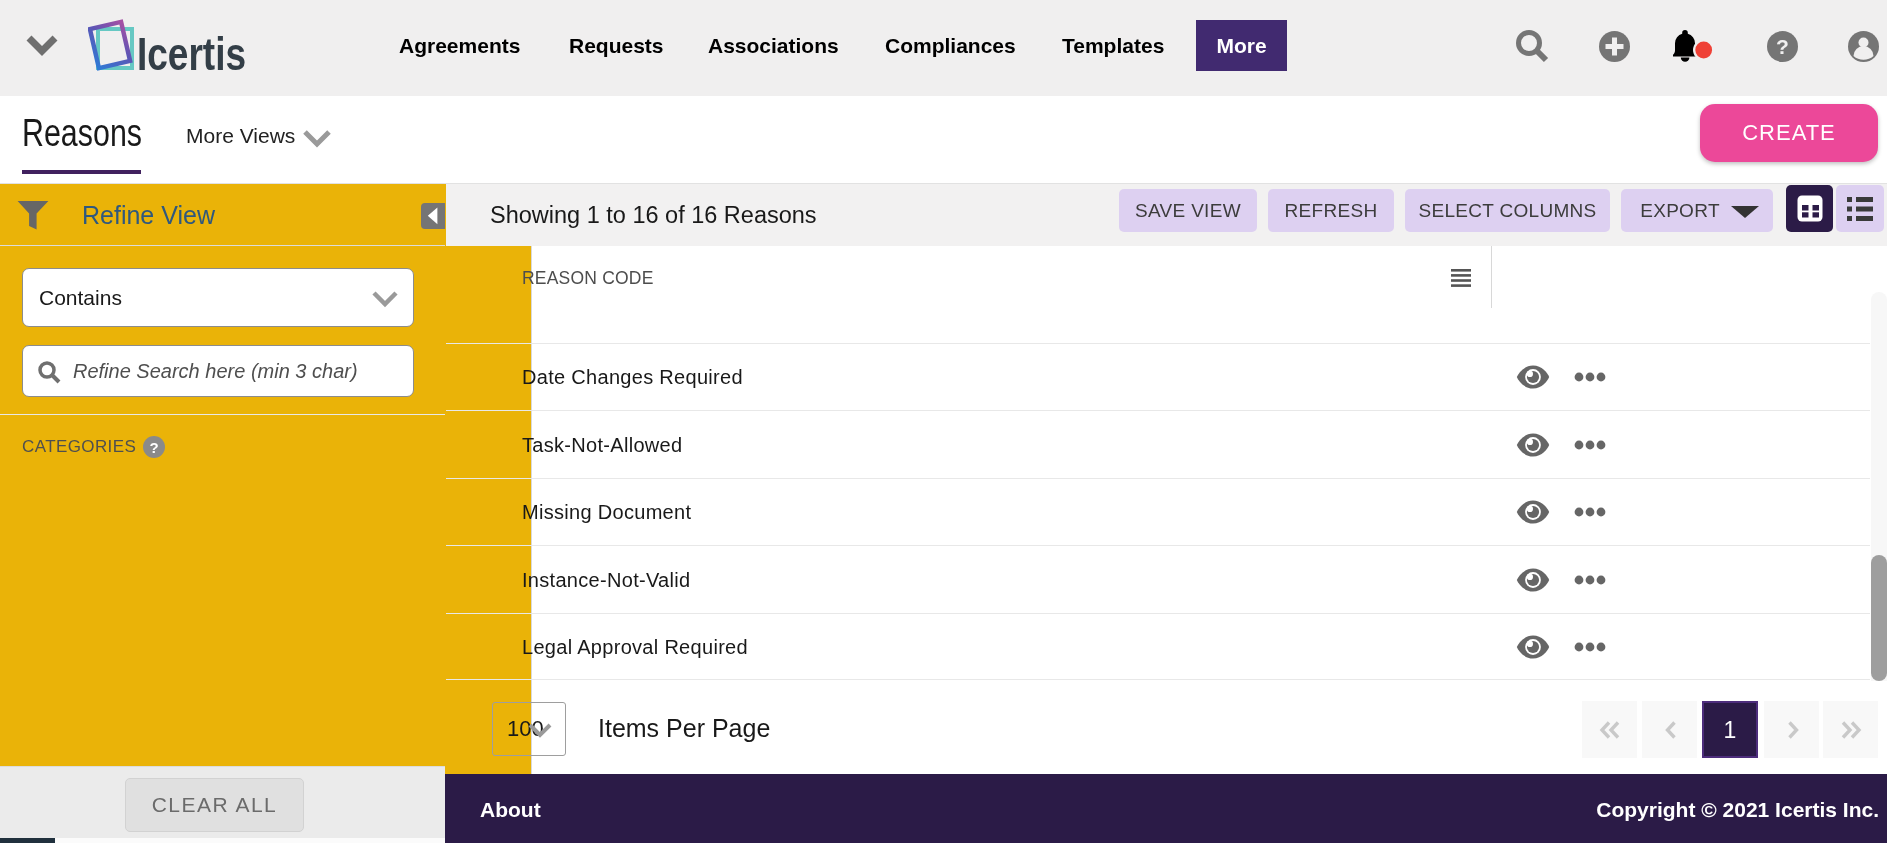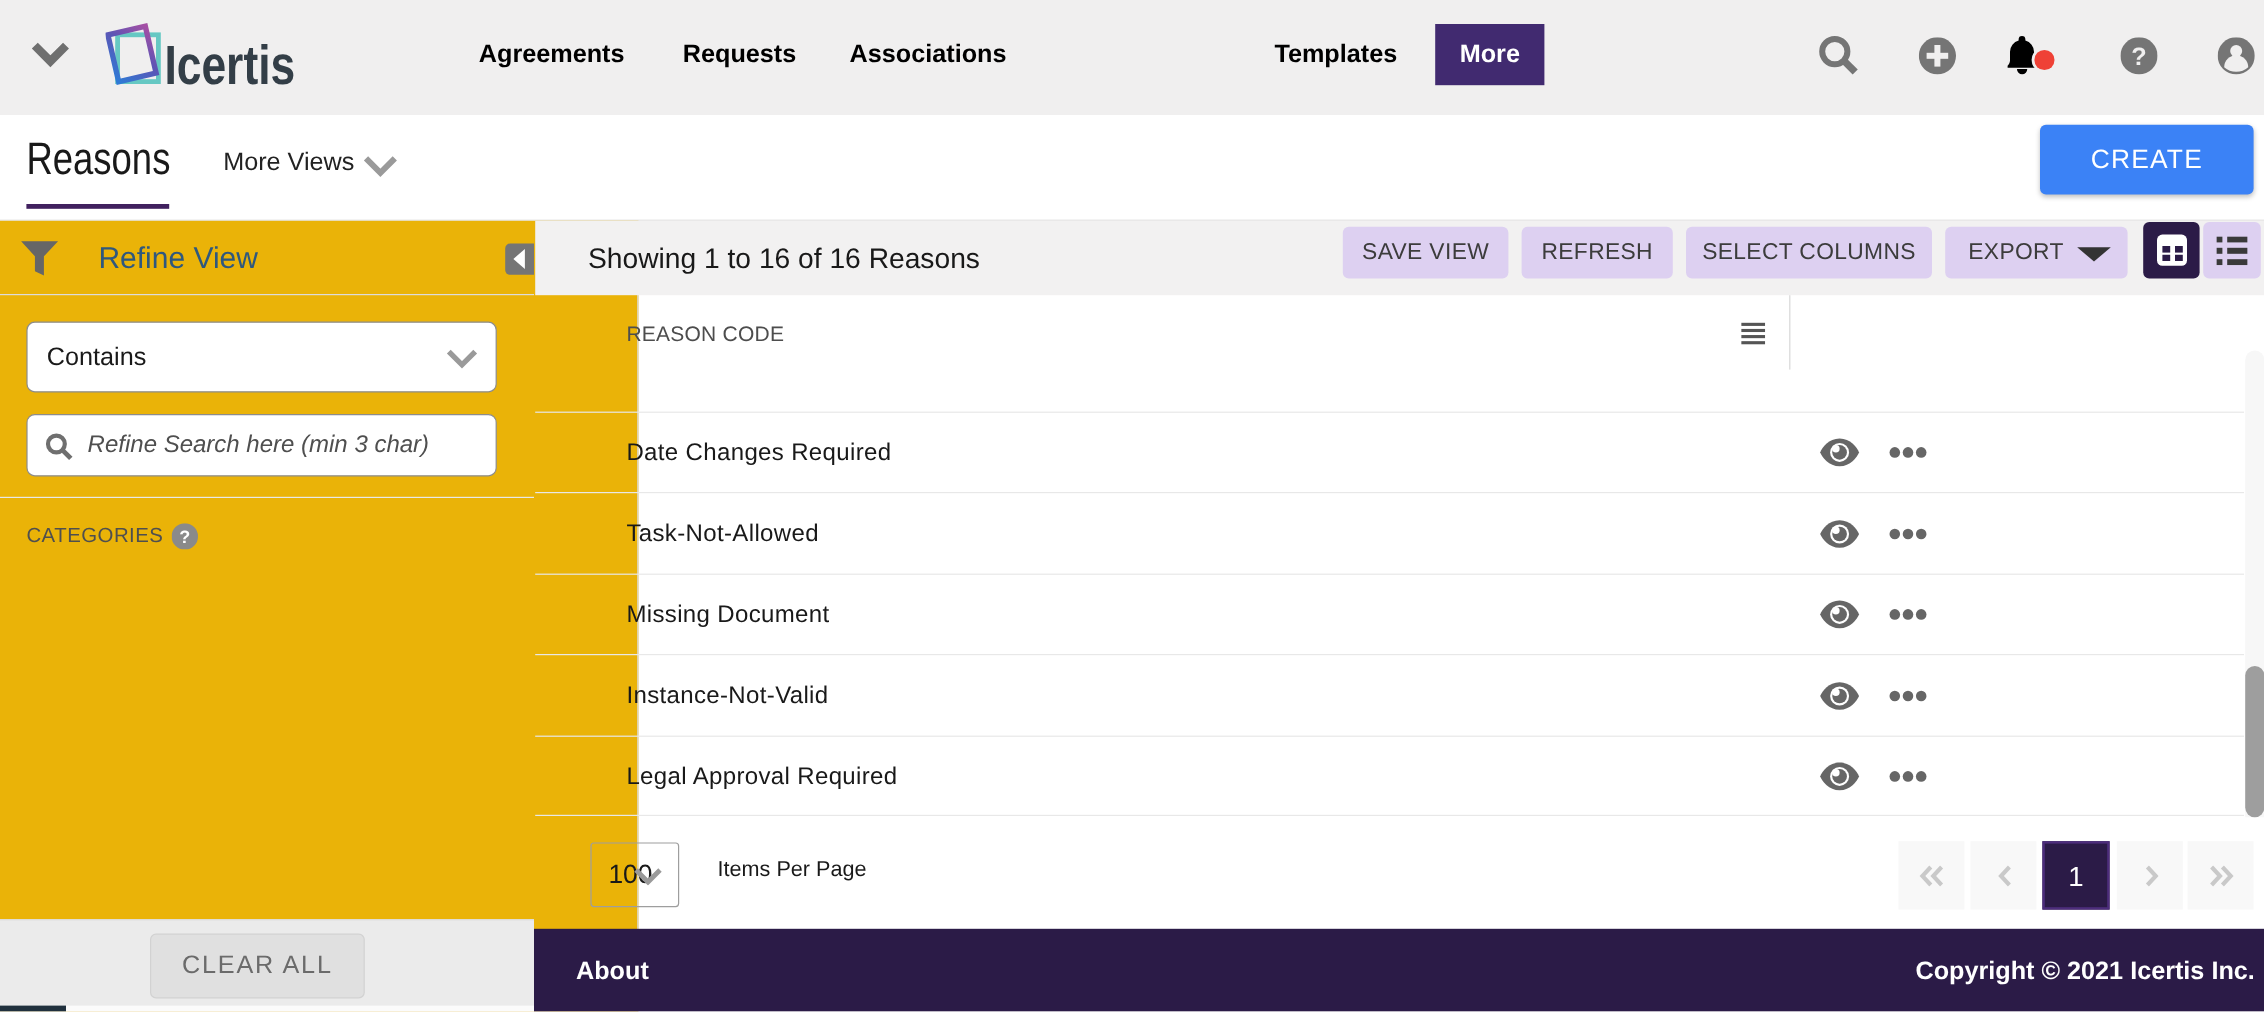--- a/index.html
+++ b/index.html
@@ -10,21 +10,21 @@
   
   #topnav { left:0; top:0; width:1887px; height:96px; background:#f0efef; }
   .navlink { position:absolute; top:0; height:91px; line-height:91px; font-size:21px; font-weight:700; color:#000000; }
   #morebtn { position:absolute; left:1196px; top:20px; width:91px; height:51px; background:#412a70; color:#fff; font-size:21px; font-weight:700; text-align:center; line-height:51px; }
 
   
   #bar2 { left:0; top:96px; width:1887px; height:88px; background:#fff; border-bottom:1px solid #e2e2e2; }
   #reasons { position:absolute; left:22px; top:112px; font-size:38px; color:#191919; transform:scaleX(0.80); transform-origin:0 0; }
   #reasons-underline { position:absolute; left:22px; top:170px; width:119px; height:4px; background:#41215f; }
   #moreviews { position:absolute; left:186px; top:124px; font-size:21px; color:#222; }
-  #createbtn { position:absolute; left:1700px; top:104px; width:178px; height:58px; background:#3b82f6; border-radius:5px; box-shadow:0 2px 4px rgba(0,0,0,0.25); color:#fff; font-size:22px; text-align:center; line-height:58px; letter-spacing:1px; }
+  #createbtn { position:absolute; left:1700px; top:104px; width:178px; height:58px; background:#ec4899; border-radius:15px; box-shadow:0 2px 4px rgba(0,0,0,0.25); color:#fff; font-size:22px; text-align:center; line-height:58px; letter-spacing:1px; }
 
   
   #sidebar { left:0; top:184px; width:532px; height:659px; background:#eab308; border-right:1px solid #d9d9d9; }
   #refinehdr { position:absolute; left:0; top:0; width:445px; height:62px; border-bottom:1px solid #dcdcdc; }
   #refinetitle { position:absolute; left:82px; top:17px; font-size:25px; color:#2f587e; }
   #collapsebtn { position:absolute; left:421px; top:19px; width:24px; height:26px; background:#757575; border-radius:4px 0 0 4px; }
   .selbox { position:absolute; left:22px; width:392px; height:59px; border:1px solid #8c8c8c; border-radius:7px; background:#fff; }
   .selbox .txt { position:absolute; left:16px; top:0; height:57px; line-height:57px; font-size:21px; color:#191919; }
   .chev { position:absolute; right:14px; top:21px; }
   #sb-divider { position:absolute; left:0; top:230px; width:445px; height:1px; background:#e8e8e8; }
@@ -43,21 +43,21 @@
   #viewlist { position:absolute; left:1836px; top:185px; width:48px; height:47px; background:#ddd0f1; border-radius:5px; }
 
   #thead-label { position:absolute; left:522px; top:268px; font-size:17.5px; color:#4d4d4d; letter-spacing:0.2px; }
   #vsep { position:absolute; left:1491px; top:246px; width:1px; height:62px; background:#d8d8d8; }
   .rowline { position:absolute; left:446px; width:1424px; height:1px; background:#e8e8e8; }
   .rowtxt { position:absolute; left:522px; font-size:20px; letter-spacing:0.3px; color:#191919; }
 
   
   #ipp-box { position:absolute; left:492px; top:702px; width:74px; height:54px; border:1px solid #9e9e9e; border-radius:3px; }
   #ipp-box .txt { position:absolute; left:14px; top:0; height:52px; line-height:52px; font-size:22px; color:#191919; }
-  #ipp-label { position:absolute; left:598px; top:714px; font-size:18px; color:#191919; }
+  #ipp-label { position:absolute; left:598px; top:714px; font-size:25px; color:#191919; }
   .pgbox { position:absolute; top:701px; width:55px; height:57px; background:#f8f8f8; color:#cbcbcb; }
   #pg1 { position:absolute; left:1702px; top:701px; width:56px; height:57px; background:#2b1b47; border:2px solid #4d2d7c; color:#fff; font-size:23px; text-align:center; line-height:54px; }
 
   
   #footer { left:445px; top:774px; width:1442px; height:69px; background:#2b1b47; }
   #about { position:absolute; left:480px; top:798px; font-size:21px; font-weight:700; color:#fff; }
   #copyright { position:absolute; right:8px; top:798px; font-size:21px; font-weight:700; color:#fff; }
 
   .roweye { position:absolute; left:1516px; width:120px; height:26px; }
 
@@ -80,20 +80,21 @@
         <stop offset="1" stop-color="#2f7ad5"></stop>
       </linearGradient>
     </defs>
     <rect x="10" y="13" width="34" height="39" fill="none" stroke="#66c8c3" stroke-width="4"></rect>
     <rect x="6" y="9" width="32" height="40" fill="none" stroke="url(#lg1)" stroke-width="4.5" transform="rotate(-13 22 29)"></rect>
     <text x="49" y="54" font-family="Liberation Sans, sans-serif" font-size="46" font-weight="700" fill="#333e47" textLength="109" lengthAdjust="spacingAndGlyphs">Icertis</text>
   </svg>
   <span class="navlink" style="left:399px">Agreements</span>
   <span class="navlink" style="left:569px">Requests</span>
   <span class="navlink" style="left:708px">Associations</span>
+  <span class="navlink" style="left:885px">Compliances</span>
   <span class="navlink" style="left:1062px">Templates</span>
   <div id="morebtn">More</div>
   <svg class="abs" style="left:1515px;top:29px" width="34" height="34" viewBox="0 0 34 34">
     <circle cx="14" cy="14" r="10.5" fill="none" stroke="#757575" stroke-width="5"></circle>
     <line x1="22" y1="22" x2="31" y2="31" stroke="#757575" stroke-width="6"></line>
   </svg>
   <svg class="abs" style="left:1599px;top:31px" width="31" height="31" viewBox="0 0 31 31">
     <circle cx="15.5" cy="15.5" r="15.5" fill="#757575"></circle>
     <rect x="13" y="6.5" width="5" height="18" fill="#f0efef"></rect>
     <rect x="6.5" y="13" width="18" height="5" fill="#f0efef"></rect>

